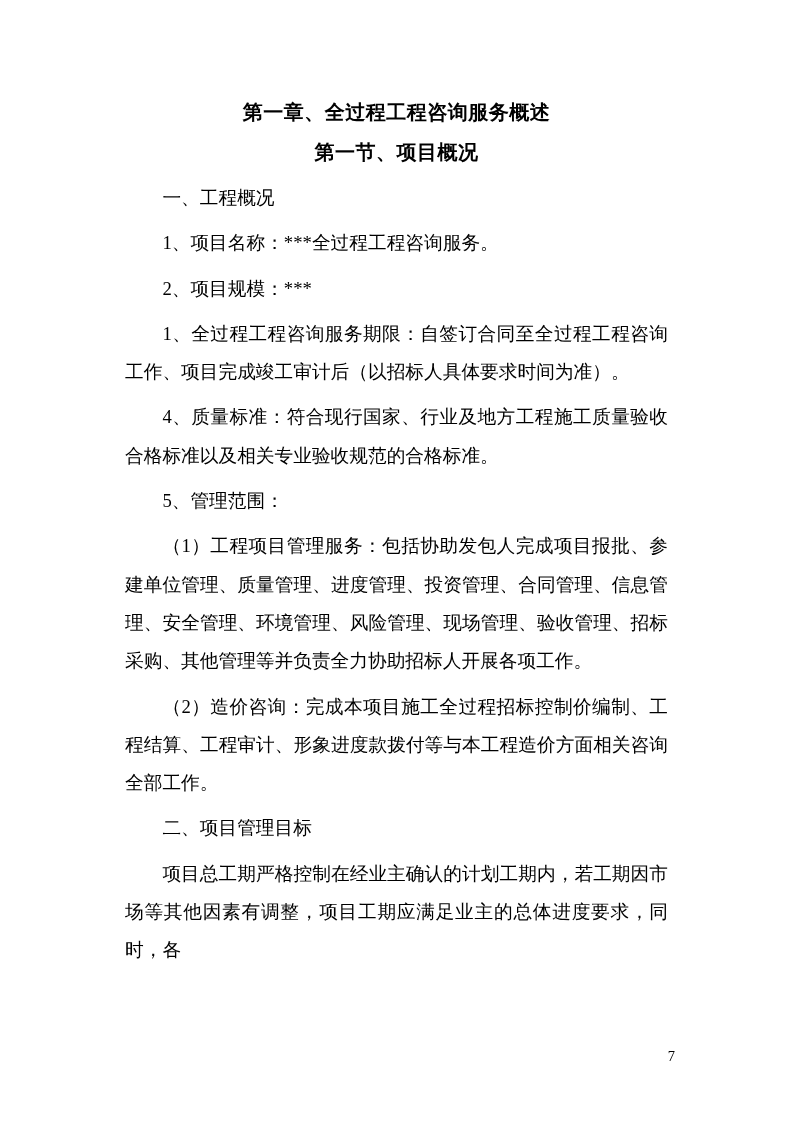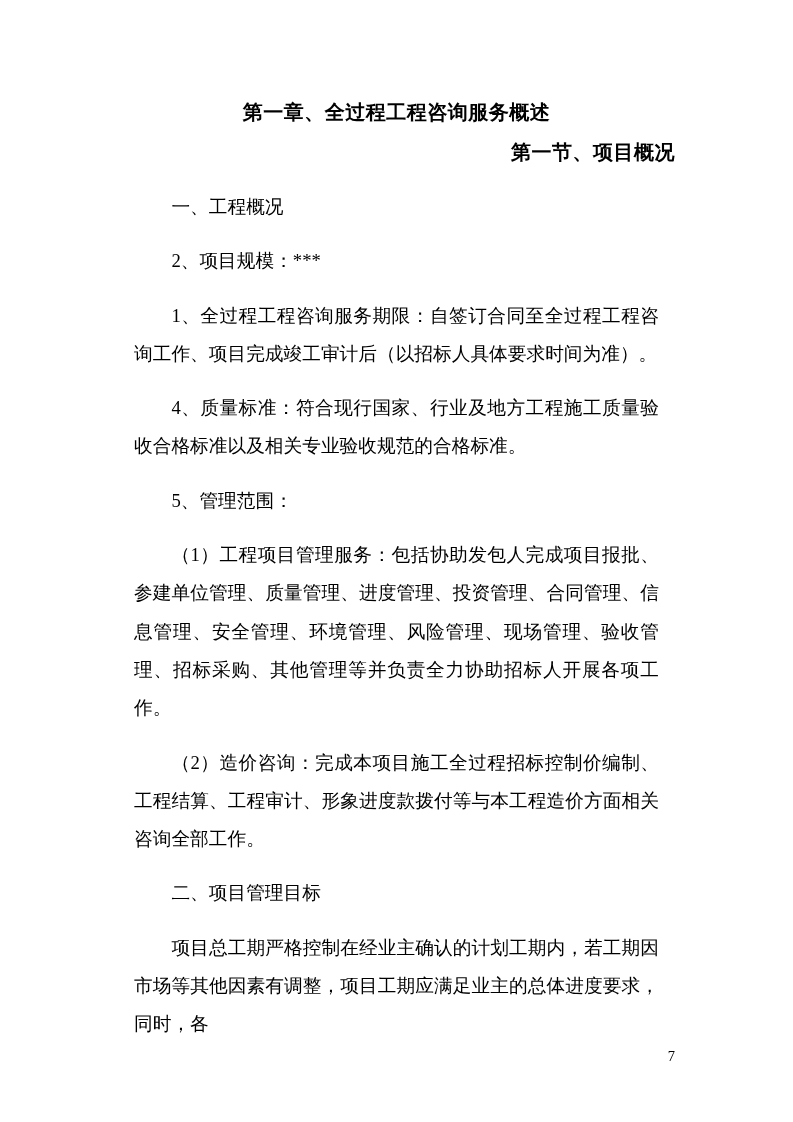--- a/index.html
+++ b/index.html
@@ -28,25 +28,25 @@
     font-weight: bold;
     line-height: 40px;
     text-align: center;
     letter-spacing: 0.5px;
   }
   .section-title {
     margin: 0;
     font-size: 20px;
     font-weight: bold;
     line-height: 40px;
-    text-align: right;
+    text-align: center;
     letter-spacing: 0.5px;
   }
   .body-text p {
-    margin: 16px;
+    margin: 7px;
     font-size: 18.7px;
     line-height: 38.3px;
     text-indent: 2em;
     text-align: justify;
     text-justify: inter-character;
     word-break: break-all;
   }
   .footer {
     position: absolute;
     top: 1046px;
@@ -60,20 +60,21 @@
 </style>
 </head>
 <body>
 
 <div class="page">
   <div class="content">
     <h1 class="chapter-title">第一章、全过程工程咨询服务概述</h1>
     <h2 class="section-title">第一节、项目概况</h2>
     <div class="body-text">
       <p>一、工程概况</p>
+      <p>1、项目名称：***全过程工程咨询服务。</p>
       <p>2、项目规模：***</p>
       <p>1、全过程工程咨询服务期限：自签订合同至全过程工程咨询工作、项目完成竣工审计后（以招标人具体要求时间为准）。</p>
       <p>4、质量标准：符合现行国家、行业及地方工程施工质量验收合格标准以及相关专业验收规范的合格标准。</p>
       <p>5、管理范围：</p>
       <p>（1）工程项目管理服务：包括协助发包人完成项目报批、参建单位管理、质量管理、进度管理、投资管理、合同管理、信息管理、安全管理、环境管理、风险管理、现场管理、验收管理、招标采购、其他管理等并负责全力协助招标人开展各项工作。</p>
       <p>（2）造价咨询：完成本项目施工全过程招标控制价编制、工程结算、工程审计、形象进度款拨付等与本工程造价方面相关咨询全部工作。</p>
       <p>二、项目管理目标</p>
       <p>项目总工期严格控制在经业主确认的计划工期内，若工期因市场等其他因素有调整，项目工期应满足业主的总体进度要求，同时，各</p>
     </div>
   </div>

